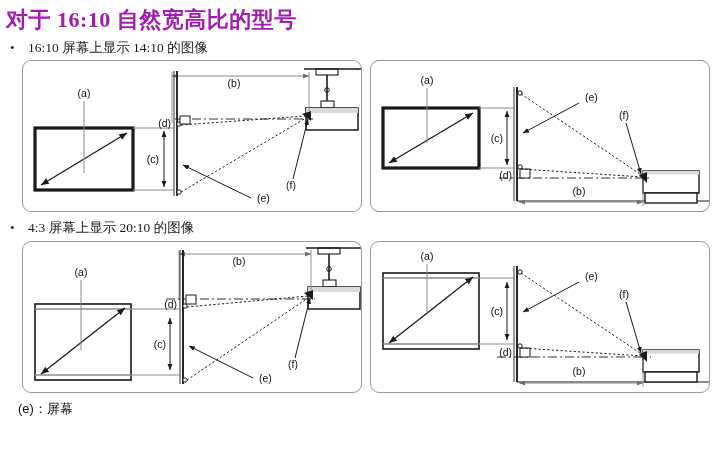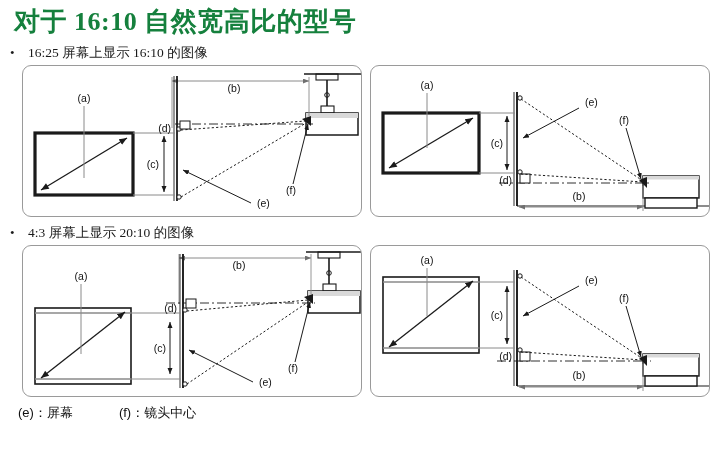--- a/index.html
+++ b/index.html
@@ -18,25 +18,25 @@
   .page {
     width: 720px;
     height: 458px;
     position: relative;
     box-sizing: border-box;
     padding: 0;
   }
   .page-title {
     font-family: "Liberation Serif", serif;
     font-weight: bold;
-    font-size: 26px;
+    font-size: 22px;
     letter-spacing: 0.5px;
-    margin: 8px 0 0 14px;
+    margin: 8px 0 0 6px;
     line-height: 1.1;
-    color: #15803d;
+    color: #a21caf;
   }
   .bullet-row {
     display: flex;
     align-items: flex-start;
     margin: 8px 0 4px 10px;
     font-family: "Liberation Serif", serif;
     font-size: 13.5px;
     color: #1a1a1a;
   }
   .bullet-dot {
@@ -89,21 +89,21 @@
 </style>
 </head>
 <body>
 
 <div class="page">
 
   <h1 class="page-title">对于 16:10 自然宽高比的型号</h1>
 
   <div class="bullet-row">
     <span class="bullet-dot">•</span>
-    <span class="bullet-text">16:25 屏幕上显示 16:10 的图像</span>
+    <span class="bullet-text">16:10 屏幕上显示 14:10 的图像</span>
   </div>
 
   <div class="panel-row">
 
     <div class="panel">
       <svg width="338" height="150" viewBox="0 0 338 150" xmlns="http://www.w3.org/2000/svg">
         <defs>
           <marker id="ah1" markerWidth="7" markerHeight="7" refX="6" refY="2.5" orient="auto">
             <path d="M0,0 L6,2.5 L0,5 z" fill="#1a1a1a"></path>
           </marker>
@@ -373,18 +373,15 @@
       </svg>
     </div>
 
   </div>
 
   <div class="legend">
     <span class="legend-item">
       <span>(e)</span><span>：</span><span>屏幕</span>
     </span>
     <span class="legend-gap"></span>
-    <span class="legend-item">
-      <span>(f)</span><span>：</span><span>镜头中心</span>
-    </span>
   </div>
 
 </div>
 
 </body></html>

